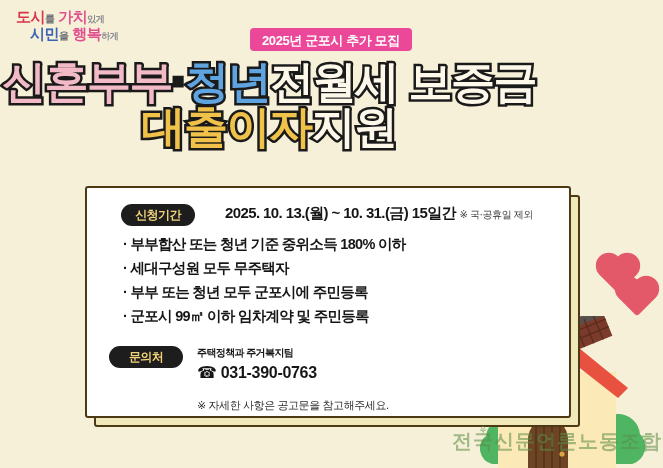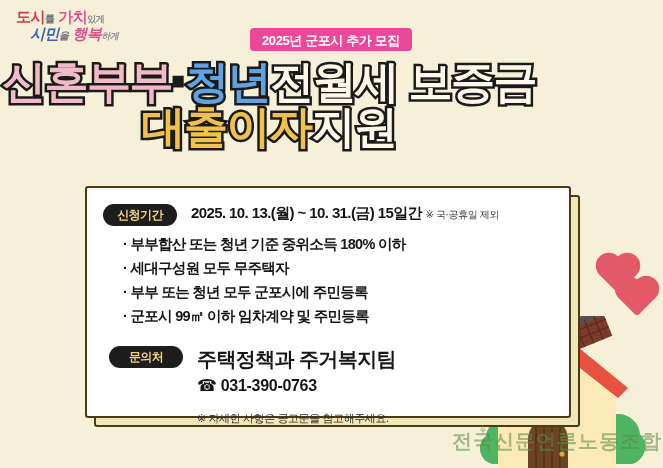--- a/index.html
+++ b/index.html
@@ -20,21 +20,21 @@
   
   #slogan {
     position: absolute;
     left: 16px;
     top: 8px;
     line-height: 1.15;
     font-weight: bold;
     letter-spacing: -0.5px;
   }
   #slogan .line1 { font-size: 15px; }
-  #slogan .line2 { font-size: 15px; padding-left: 14px; font-style: italic; }
+  #slogan .line2 { font-size: 15px; padding-left: 14px; }
   .s-red    { color: #d8344b; }
   .s-pink   { color: #e0508f; }
   .s-blue   { color: #3b63b5; }
   .s-grey   { color: #6f6f78; font-size: 10px; }
   .s-small  { color: #8a8a92; font-size: 9px; }
 
   
   #top-badge {
     position: absolute;
     left: 250px;
@@ -134,38 +134,38 @@
   }
   .bullet {
     font-size: 14.5px;
     font-weight: bold;
     letter-spacing: -0.7px;
     white-space: nowrap;
     margin-bottom: 5px;
     color: #161616;
   }
   .contact-name {
-    font-size: 20px;
+    font-size: 10px;
     font-weight: bold;
     letter-spacing: -0.6px;
     margin-bottom: 3px;
   }
   .contact-tel {
     font-size: 16px;
     font-weight: bold;
     letter-spacing: -0.3px;
     margin-bottom: 16px;
   }
   .contact-note {
     font-size: 11px;
     letter-spacing: -0.4px;
     color: #2d2d2d;
   }
 
-  #row-period  { left: 16px; top: 16px; }
+  #row-period  { left: 34px; top: 16px; gap: 16px; }
   #row-target  { left: 22px; top: 47px; }
   #row-contact { left: 22px; top: 158px; }
 
   
   .heart {
     position: absolute;
     width: 26px;
     height: 26px;
     background: #e3596a;
     transform: rotate(-45deg);

